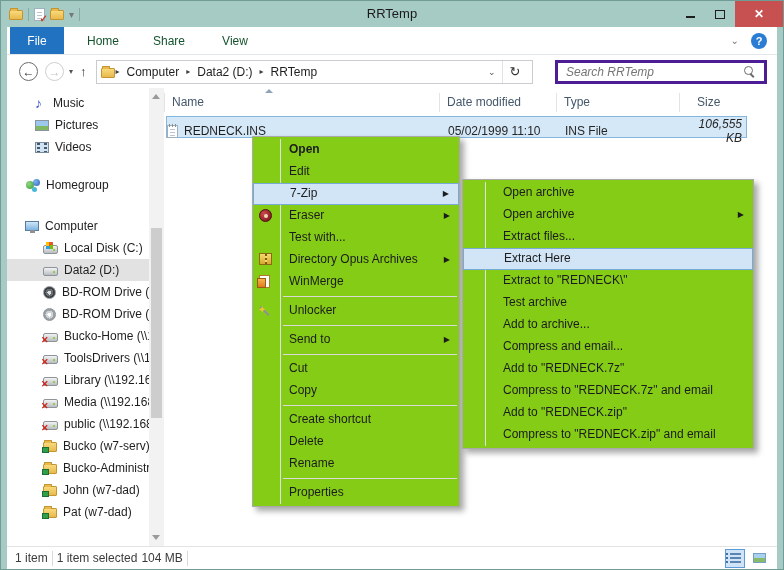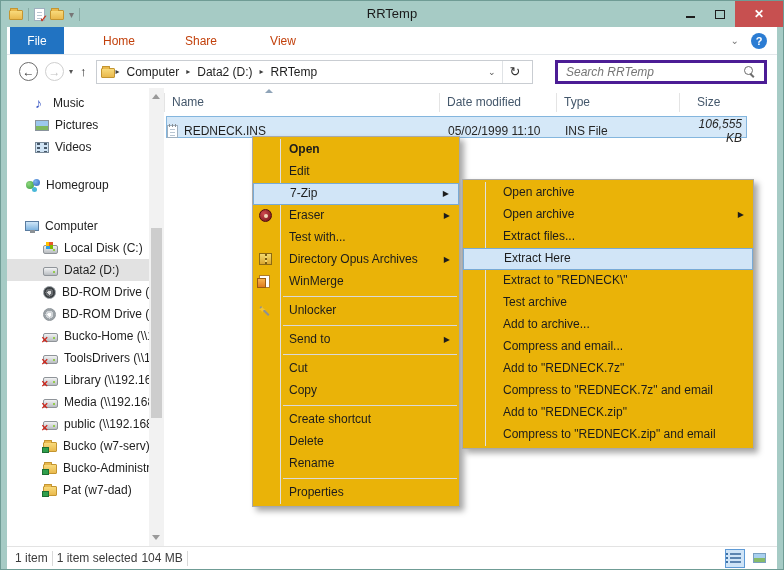--- a/index.html
+++ b/index.html
@@ -33,22 +33,22 @@
   .i-page{ width:11px; height:13px; background:#fff; border:1px solid #9fb0bf; }
   .i-page::before{ content:""; position:absolute; left:2px; right:2px; top:3px; height:7px;
     background:repeating-linear-gradient(to bottom,#b9c6d2 0 1px,transparent 1px 3px); }
   .i-check::after{ content:"✓"; position:absolute; right:-4px; bottom:-4px; color:#c23b23;
     font-size:10px; font-weight:bold; }
   .i-spiral::after{ content:""; position:absolute; left:1px; right:1px; top:-2px; height:3px;
     background:repeating-linear-gradient(to right,#8a8f94 0 1px,transparent 1px 3px); }
 
   
   .chrome{ flex:1; margin:0 6px; background:#fff; display:flex; flex-direction:column; min-height:0; }
-  .ribbon{ height:28px; background:#fff; display:flex; align-items:stretch; border-bottom:1px solid #e3e7ea;gap:28px; }
-  .tab{ width:54px; display:flex; align-items:center; justify-content:center; color:#c2410c; }
+  .ribbon{ height:28px; background:#fff; display:flex; align-items:stretch; border-bottom:1px solid #e3e7ea; }
+  .tab{ width:54px; display:flex; align-items:center; justify-content:center; color:#14532d;margin-left:12px; }
   .tab-file{ background:#2173c2; color:#fff; margin-left:3px; }
   .ribbon-right{ margin-left:auto; display:flex; align-items:center; gap:12px; padding-right:10px; }
   .chev{ color:#777; font-size:10px; }
   .help{ width:16px; height:16px; border-radius:50%; background:#2b7cd3; color:#fff; font-size:11px;
     font-weight:bold; display:flex; align-items:center; justify-content:center; }
 
   
   .navrow{ height:33px; display:flex; align-items:center; padding:0 10px 0 12px; background:#fff; gap:7px; }
   .navbtn{ width:19px; height:19px; border-radius:50%; display:flex; align-items:center; justify-content:center; font-size:12px; }
   .nav-back{ border:1px solid #6d6d6d; color:#2b2b2b; }
@@ -149,21 +149,21 @@
     border:1px solid transparent; }
   .viewbtn.sel{ background:#cfe4f7; border-color:#5e9ad6; }
   .i-details{ width:11px; height:10px;
     background:repeating-linear-gradient(to bottom,#5b84b0 0 2px,transparent 2px 4px); }
   .i-details::before{ content:""; position:absolute; left:-4px; top:0; width:2px; height:10px;
     background:repeating-linear-gradient(to bottom,#3f72a6 0 2px,transparent 2px 4px); }
   .i-thumb{ width:13px; height:10px; border:1px solid #7aa0c0;
     background:linear-gradient(#a8d0ef 0 55%, #86bb6a 55% 100%); }
 
   
-  .menu{ position:absolute; background:#eab308; border:1px solid #a9a9a9;
+  .menu{ position:absolute; background:#84cc16; border:1px solid #a9a9a9;
     box-shadow:4px 4px 6px rgba(0,0,0,0.35); padding:2px 0; z-index:10; }
   .cmenu{ left:251px; top:135px; width:208px; }
   .smenu{ left:461px; top:178px; width:292px; z-index:11; }
   .gutterline{ position:absolute; top:2px; bottom:2px; width:1px; background:#e0e0e0; }
   .cmenu .gutterline{ left:27px; } .smenu .gutterline{ left:22px; }
   .mi{ position:relative; height:22px; line-height:21px; padding-left:36px; color:#1c1c1c;
     white-space:nowrap; z-index:1; }
   .smenu .mi{ padding-left:40px; }
   .mi.bold{ font-weight:bold; }
   .mi.hl{ background:#d1e5f7; border:1px solid #78aad6; line-height:19px; }
@@ -314,20 +314,24 @@
             <span class="ico i-drive i-netx"></span>
             <span class="sb-label">public (\\192.168</span>
             </div>
           <div class="sb-row lvl2">
             <span class="ico i-folder i-plug"></span>
             <span class="sb-label">Bucko (w7-serv)</span>
             </div>
           <div class="sb-row lvl2">
             <span class="ico i-folder i-plug"></span>
             <span class="sb-label">Bucko-Administr</span>
+            </div>
+          <div class="sb-row lvl2">
+            <span class="ico i-folder i-plug"></span>
+            <span class="sb-label">John (w7-dad)</span>
             </div>
           <div class="sb-row lvl2">
             <span class="ico i-folder i-plug"></span>
             <span class="sb-label">Pat (w7-dad)</span>
             </div>
         </div>
         <div class="sb-scroll">
           <span class="tri tri-up"></span>
           <span class="sb-thumb"></span>
           <span class="tri tri-dn"></span>

